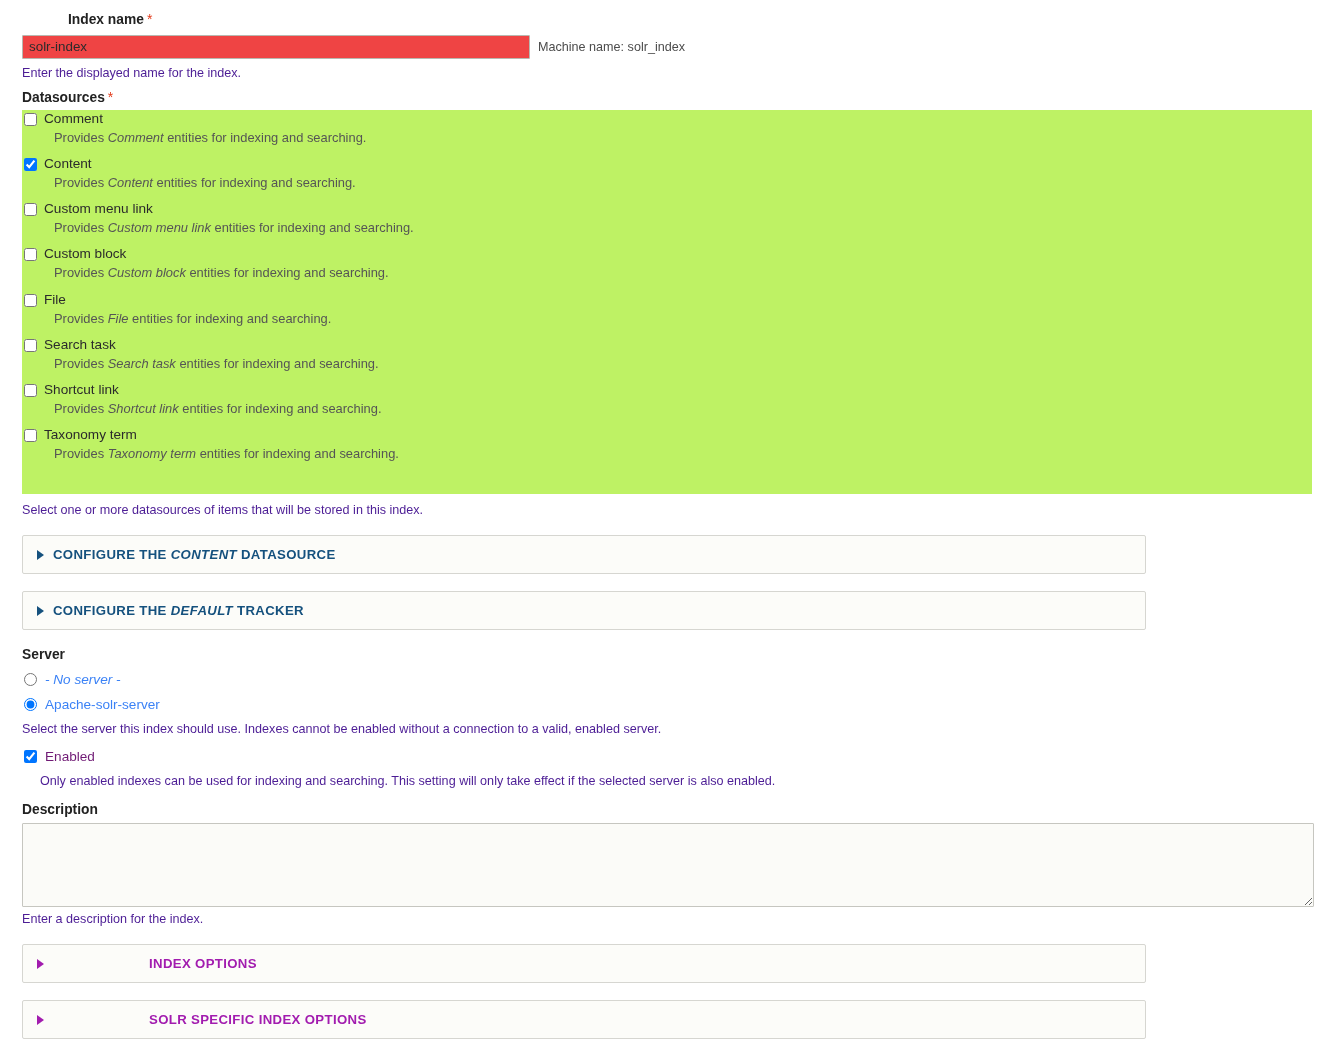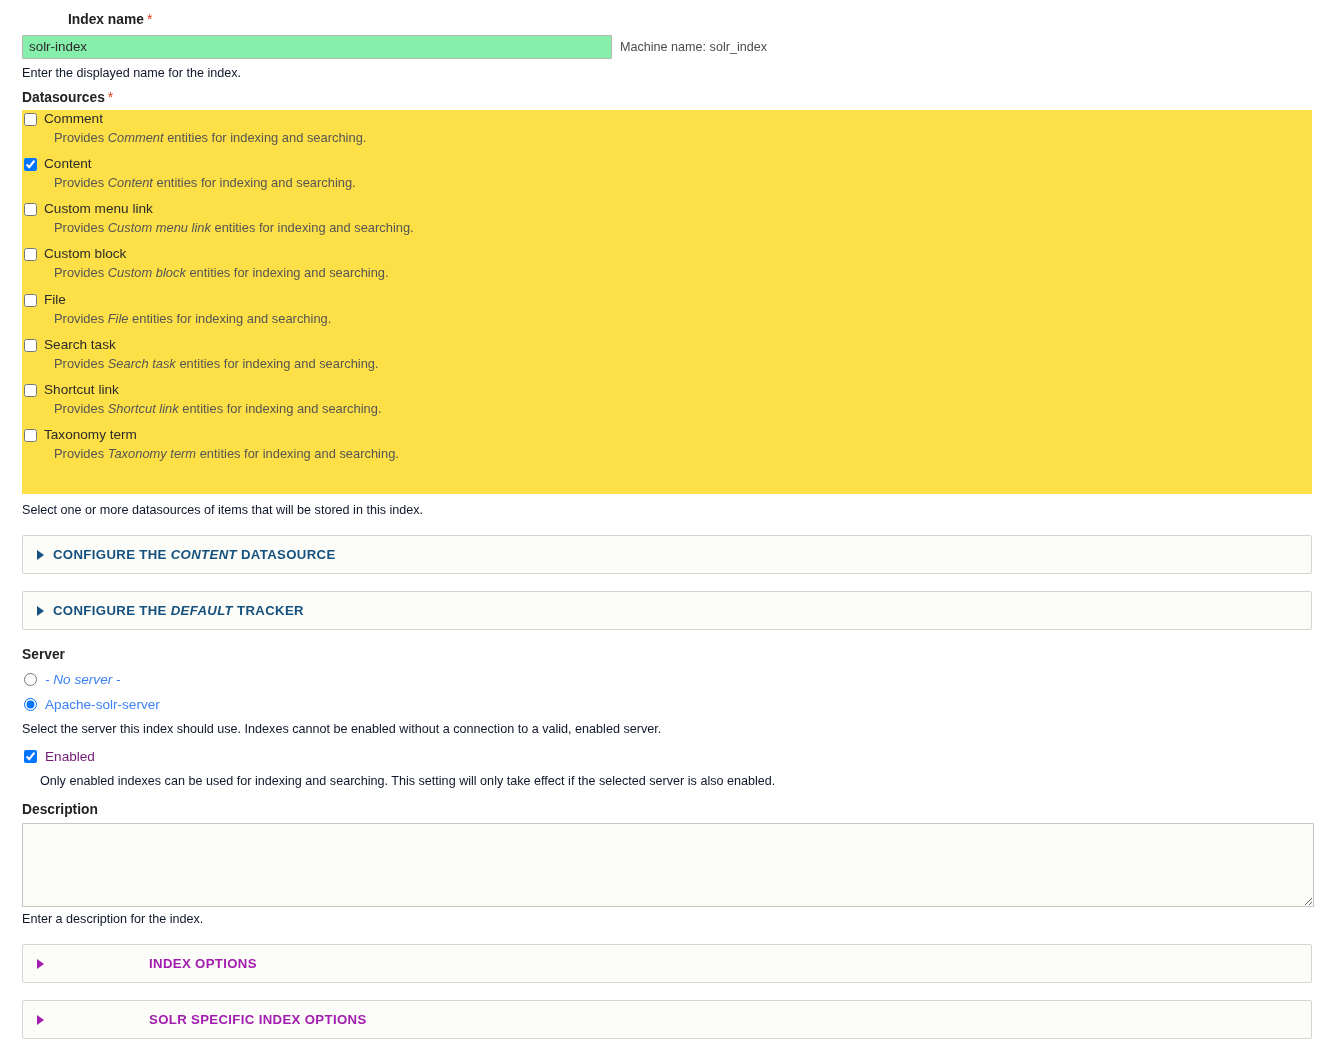--- a/index.html
+++ b/index.html
@@ -35,40 +35,40 @@
   }
   .req-marker {
     color: #e23a1a;
     font-weight: normal;
     font-size: 14px;
     margin-left: 3px;
     vertical-align: baseline;
   }
   .description {
     font-size: 12.6px;
-    color: #0f172a;
+    color: #4c1d95;
     line-height: 1.35;
   }
 
   
   .row-indexname {
     position: absolute;
     left: 22px; top: 11px;
   }
   .label-indexname { margin-bottom: 6px; margin-left: 46px; }
   .inline-row { display: flex; align-items: center; }
   input.text-field {
-    width: 590px;
+    width: 508px;
     height: 24px;
     box-sizing: border-box;
     padding: 2px 6px;
     font-family: "Liberation Sans", "DejaVu Sans", sans-serif;
     font-size: 13.4px;
     color: #2b2b2b;
-    background: #86efac;
+    background: #ef4444;
     border: 1px solid #b8b8b0;
     border-radius: 1px;
     outline: none;
   }
   .machine-name {
     margin-left: 8px;
     font-size: 12.6px;
     color: #4c4c4c;
     white-space: nowrap;
   }
@@ -82,21 +82,21 @@
     left: 22px; top: 89px;
   }
   .ds-scroll {
     position: absolute;
     left: 22px;
     top: 110px;
     width: 1290px;
     height: 384px;
     overflow-y: scroll;
     overflow-x: hidden;
-    background: #fde047;
+    background: #bef264;
     border: 0;
     box-sizing: border-box;
   }
   
   .ds-scroll::-webkit-scrollbar { width: 16px; background: #fbfbfb; }
   .ds-scroll::-webkit-scrollbar-track { background: #fbfbfb; border-left: 1px solid #ededed; }
   .ds-scroll::-webkit-scrollbar-thumb { background: #c2c2c2; border: 1px solid #b5b5b5; }
   .ds-scroll::-webkit-scrollbar-button:vertical:decrement,
   .ds-scroll::-webkit-scrollbar-button:vertical:increment {
     height: 16px; background: #fbfbfb;
@@ -130,21 +130,21 @@
   .desc-datasources {
     position: absolute;
     left: 22px;
     top: 502px;
   }
 
   
   .details {
     position: absolute;
     left: 22px;
-    width: 1290px;
+    width: 1124px;
     box-sizing: border-box;
     background: #fcfcf9;
     border: 1px solid #d6d6d1;
     border-radius: 2px;
   }
   .details-summary {
     display: flex;
     align-items: center;
     padding: 11px 14px;
     cursor: pointer;

